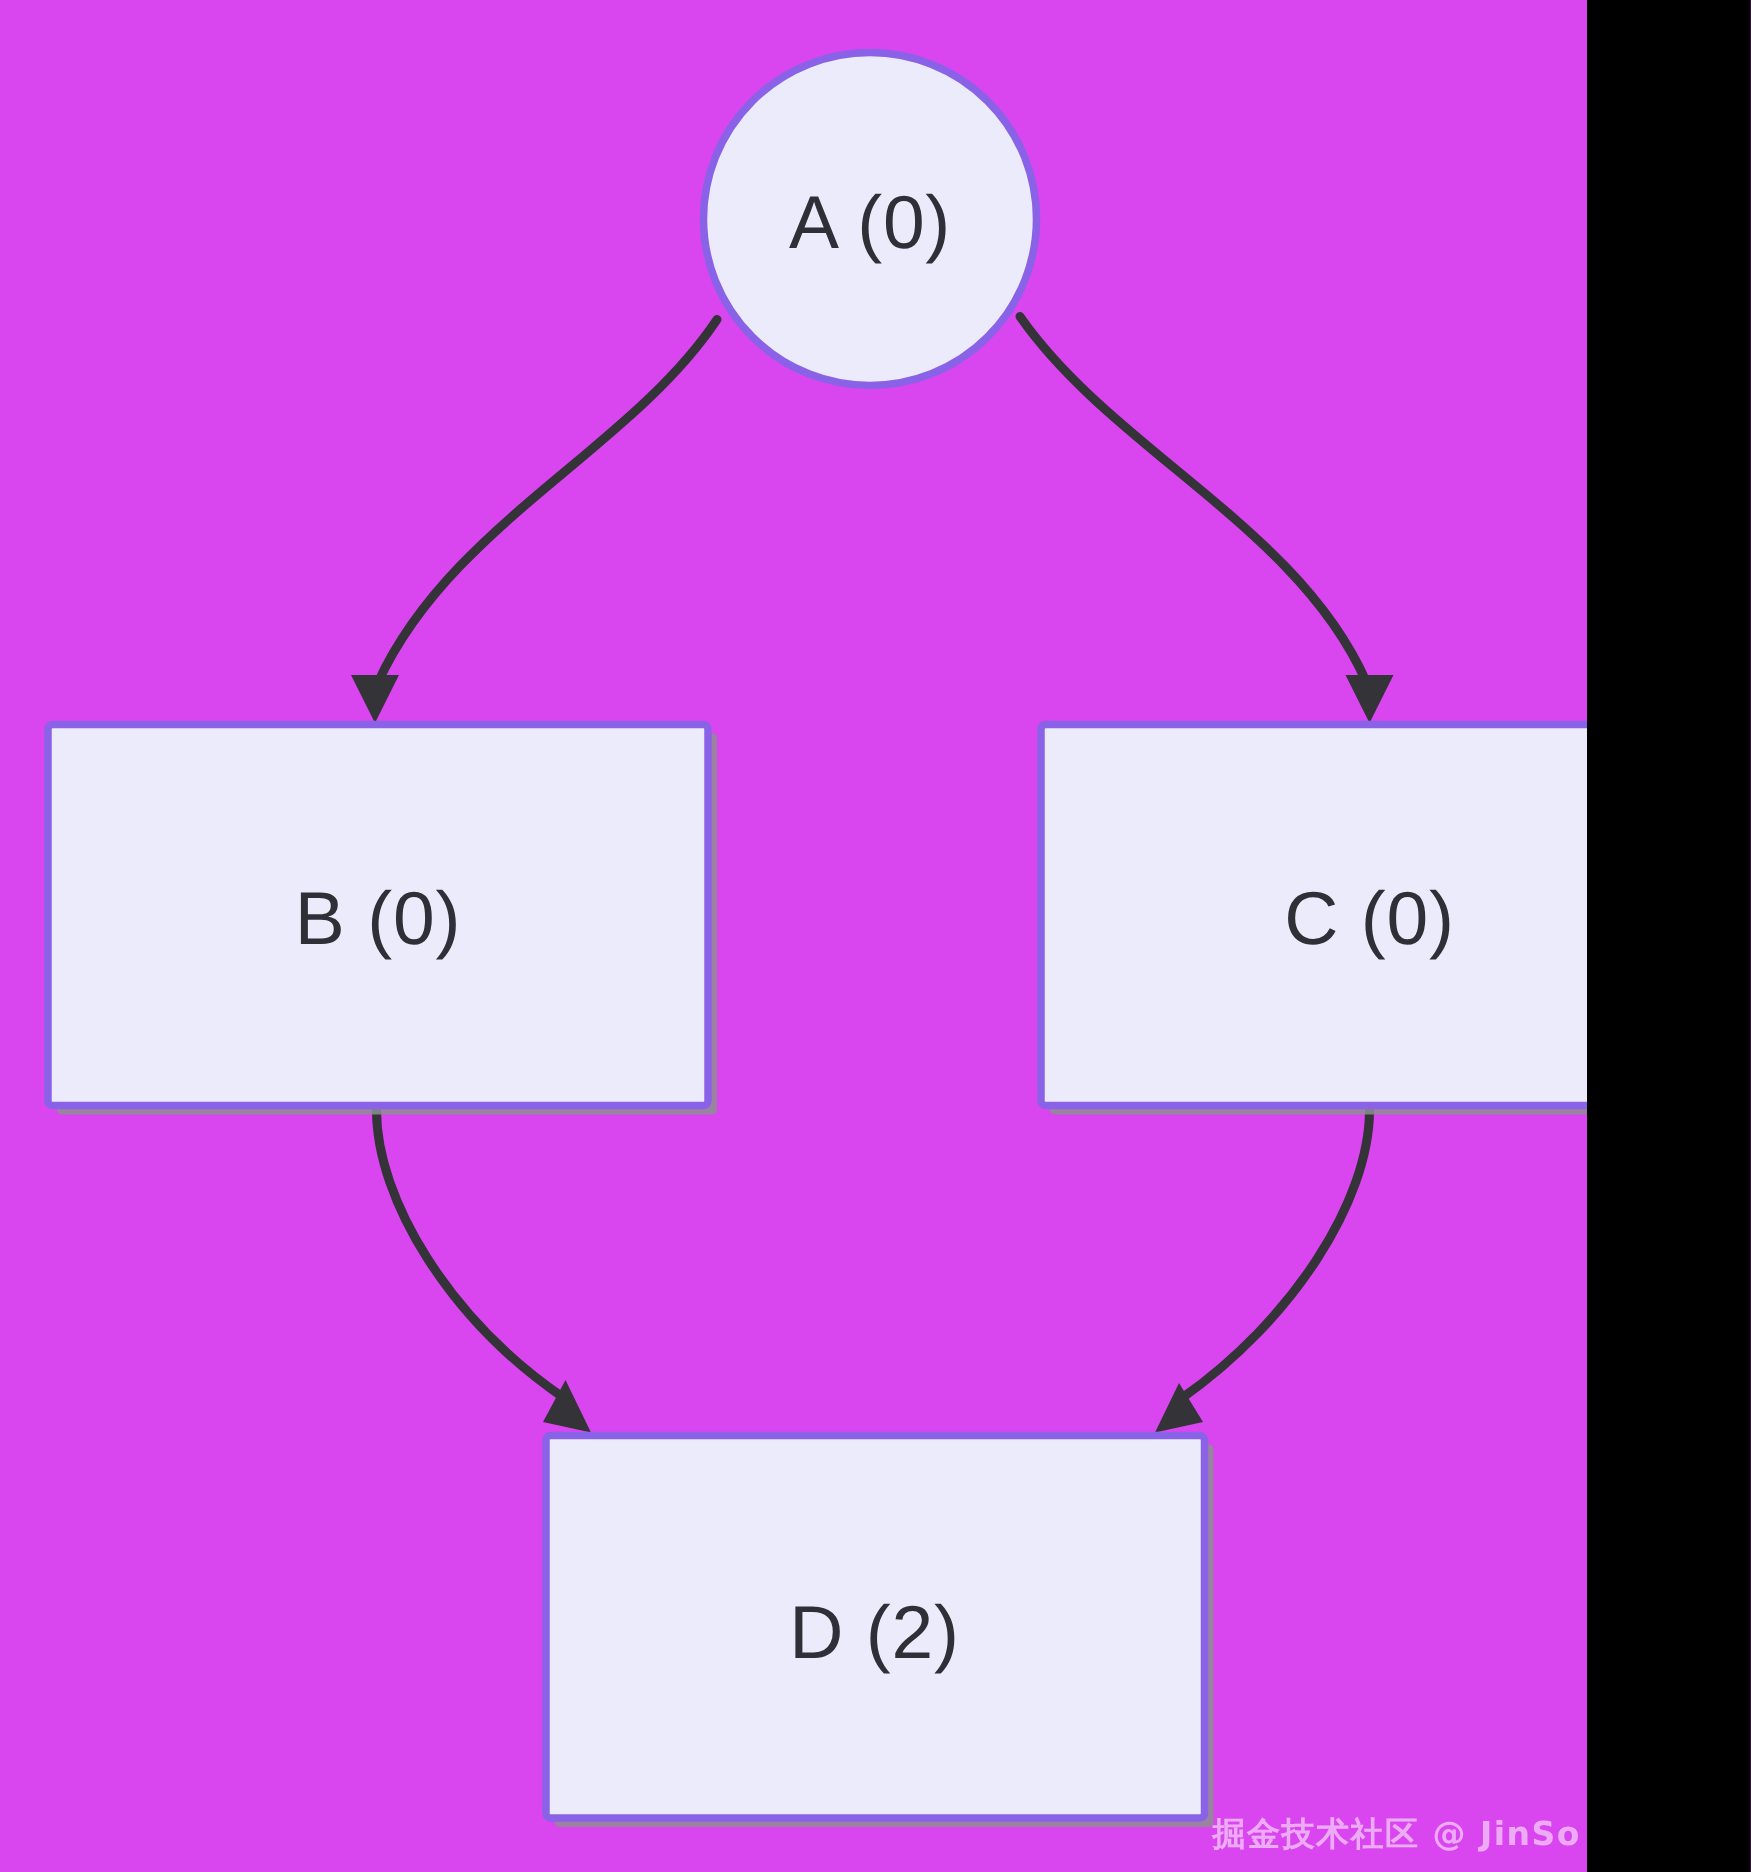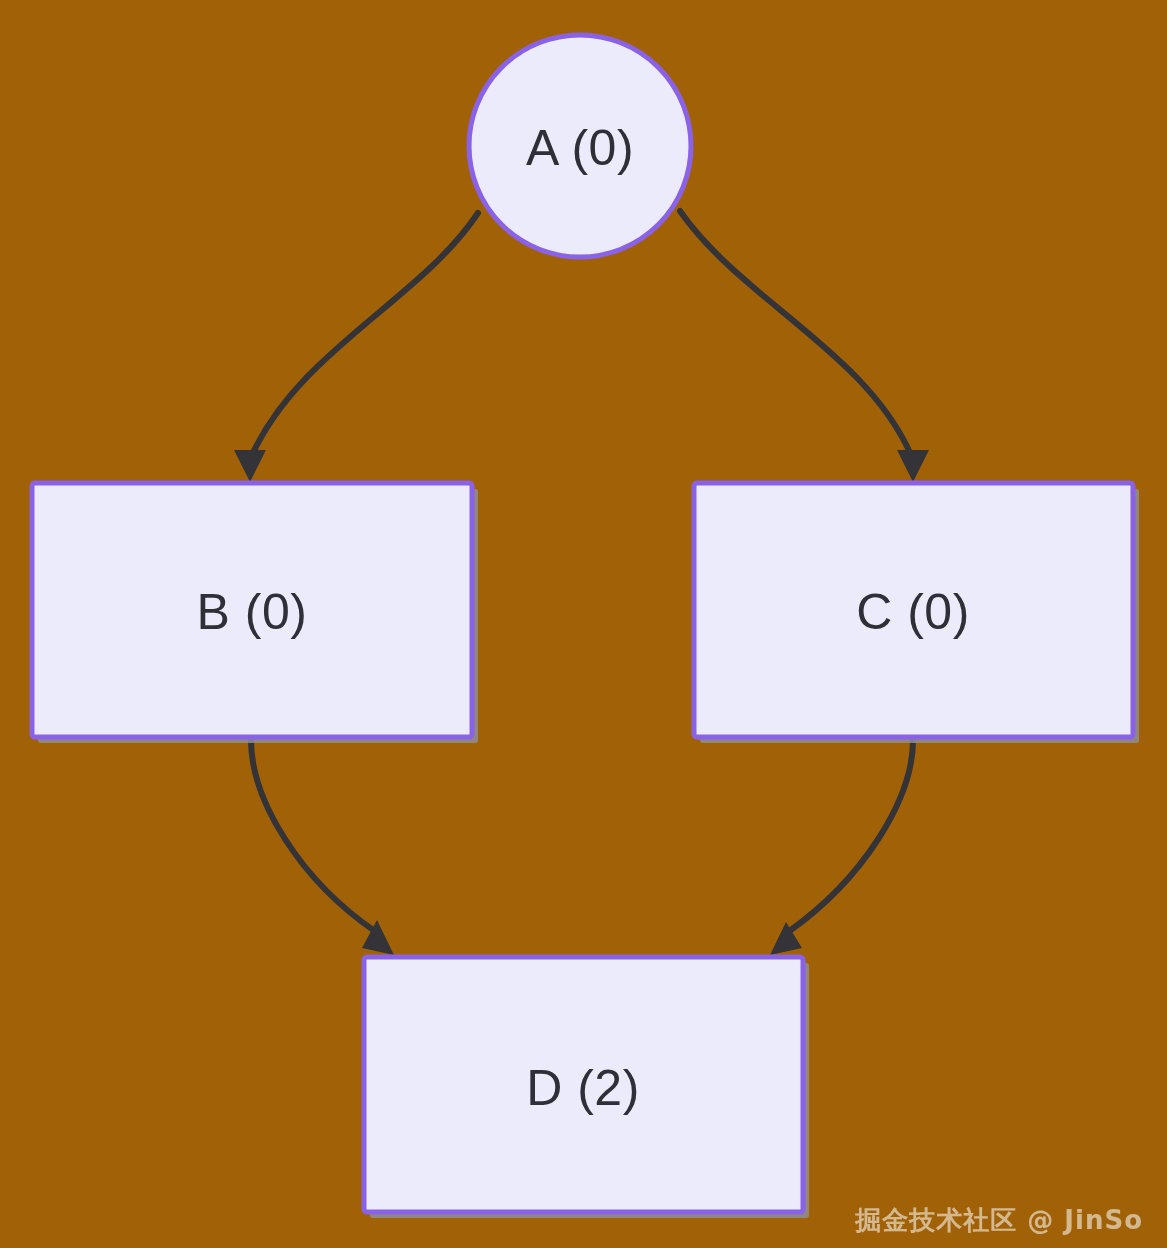--- a/index.html
+++ b/index.html
@@ -2,23 +2,23 @@
 <html><head>
 <meta charset="utf-8">
 <style>
   html, body {
     margin: 0;
     padding: 0;
     background: #000000;
   }
   #canvas {
     position: relative;
-    width: 1167px;
+    width: 1058px;
     height: 1248px;
-    background: #a16207;
+    background: #d946ef;
     overflow: hidden;
     font-family: "Liberation Sans", sans-serif;
   }
   #graph-svg {
     position: absolute;
     top: 0;
     left: 0;
     width: 1167px;
     height: 1248px;
   }
@@ -43,26 +43,26 @@
   }
   .edge-arrow {
     fill: #333338;
   }
   .node-shadow {
     fill: #8e8e93;
     opacity: 0.85;
   }
   #watermark {
     position: absolute;
-    right: 24px;
+    right: 4px;
     bottom: 10px;
     color: #ffffff;
     opacity: 0.55;
     font-family: "DejaVu Sans", sans-serif;
-    font-size: 26px;
+    font-size: 22px;
     font-weight: bold;
     letter-spacing: 1px;
     white-space: nowrap;
     user-select: none;
     pointer-events: none;
   }
 </style>
 </head>
 <body>
 

